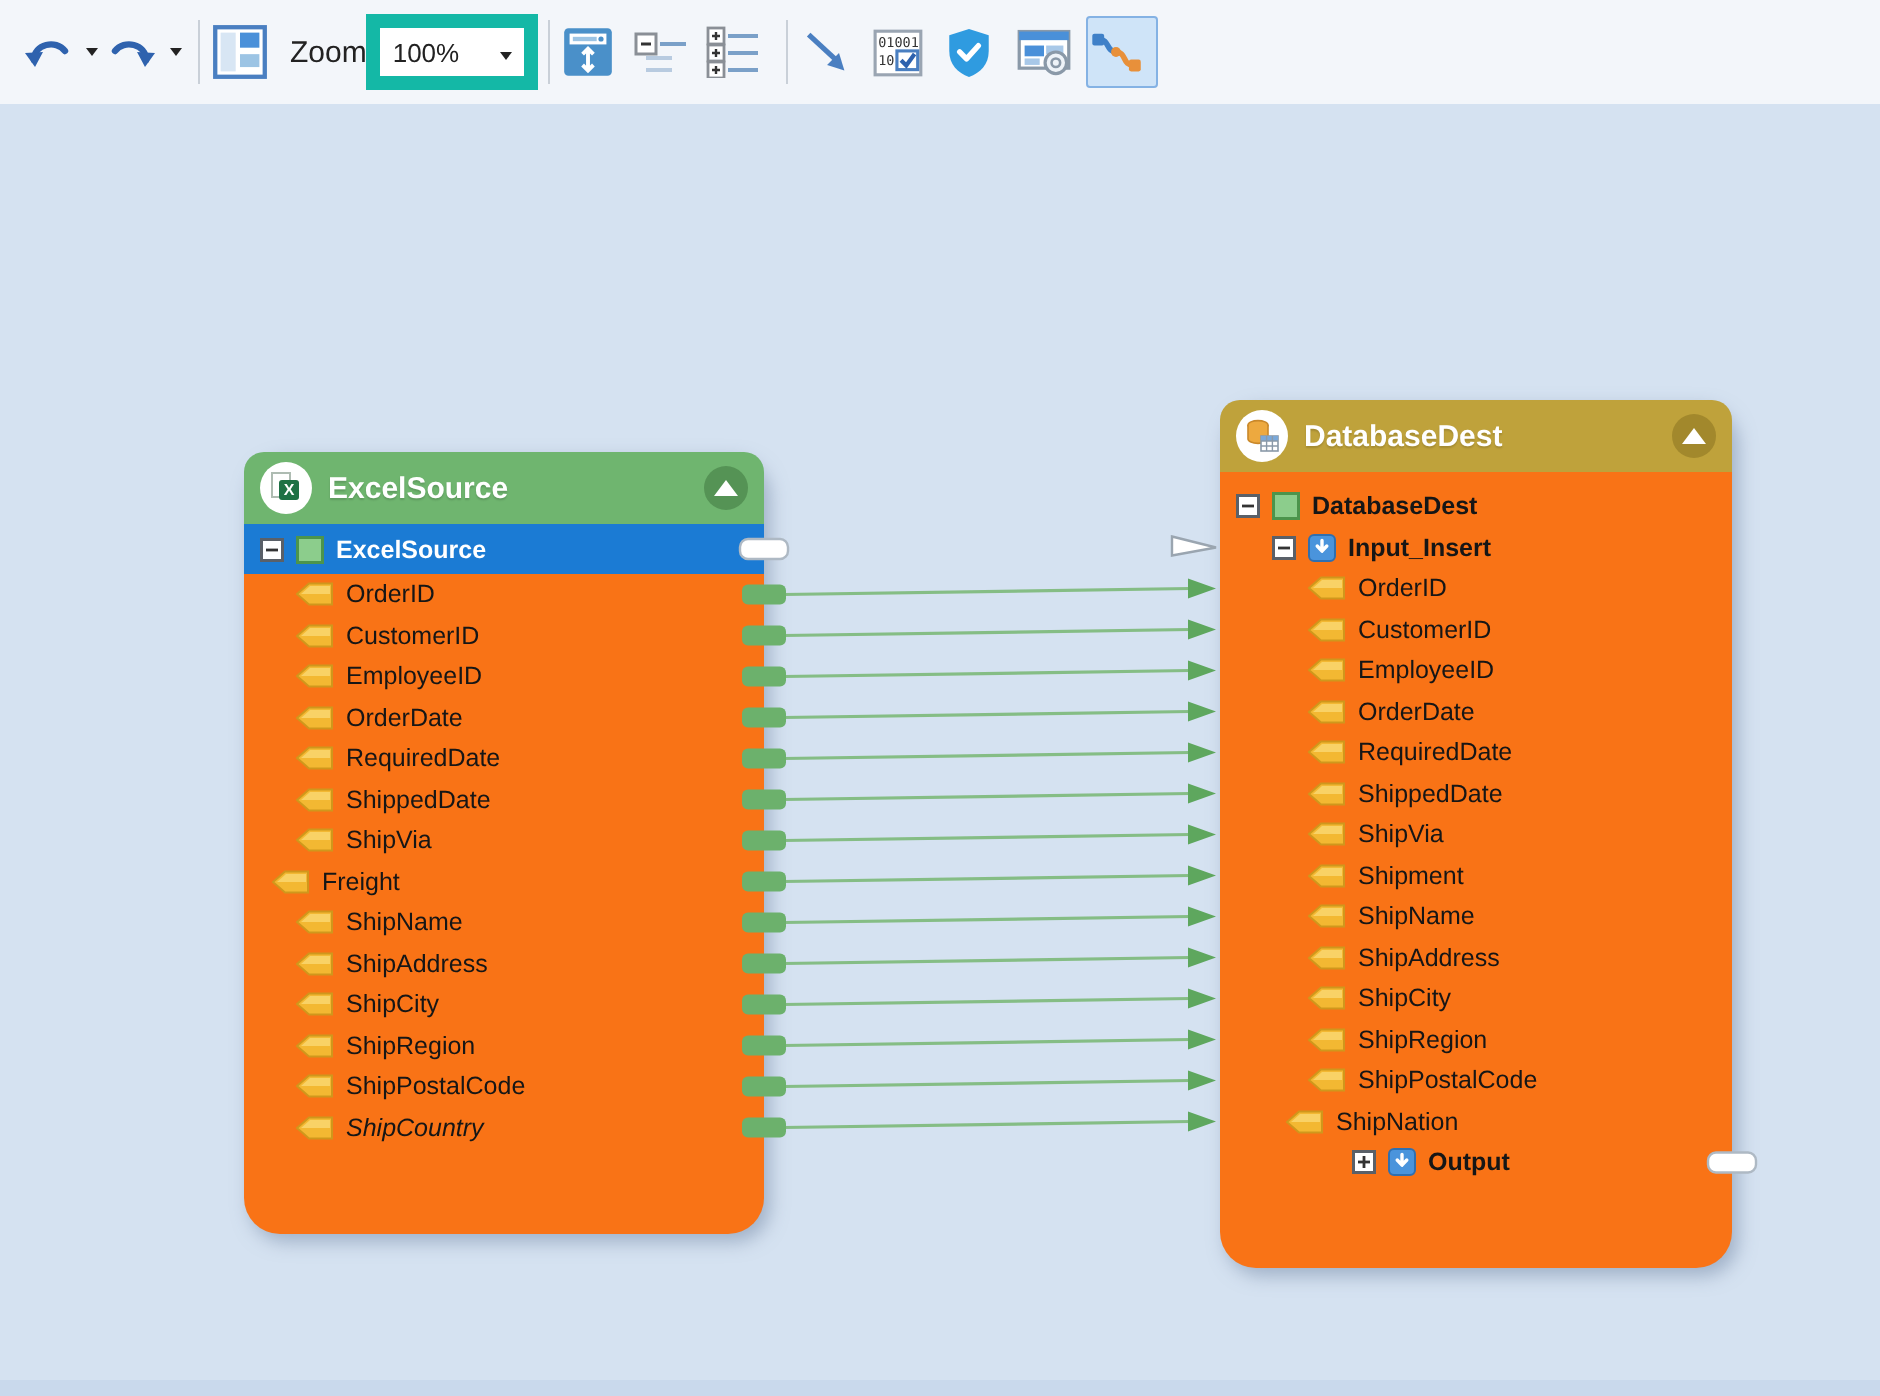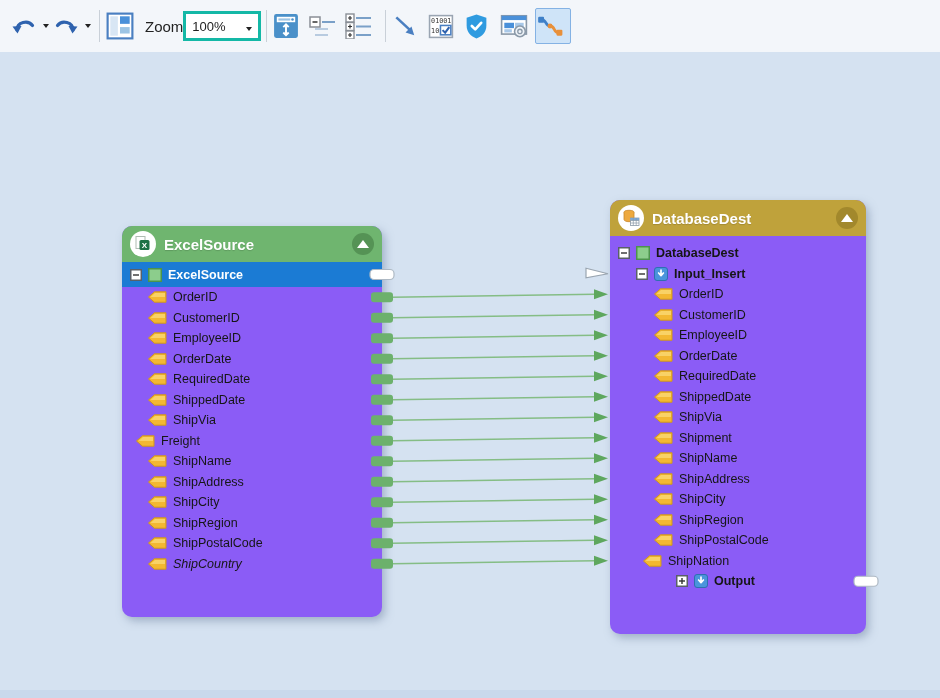--- a/index.html
+++ b/index.html
@@ -8,33 +8,33 @@
 
   
   #toolbar{position:absolute;top:0;left:0;width:940px;height:52px;background:#f3f6fa;
            display:flex;align-items:center;padding-left:10px;gap:0;box-sizing:border-box}
   .tb-btn{width:34px;height:34px;display:flex;align-items:center;
           border:1px solid transparent;border-radius:2px;flex:none;cursor:pointer}
   .tb-btn.selected{background:#cfe4f8;border-color:#84b2e4}
   .tb-ico{display:flex}
   .tb-sep{width:1px;height:32px;background:#c9d0d8;margin:0 5px;flex:none}
   .tb-label{font-size:15px;color:#222;margin-left:4px;flex:none}
-  .tb-select{width:60px;height:24px;background:#fff;border:3px solid #14b8a6;display:flex;
+  .tb-select{width:60px;height:24px;background:#fff;border:7px solid #14b8a6;display:flex;
              align-items:center;justify-content:space-between;padding:0 6px;flex:none;cursor:pointer}
   .tb-select-val{font-size:13px;color:#222}
   .caret{width:0;height:0;border-left:3.5px solid transparent;border-right:3.5px solid transparent;
          border-top:4.5px solid #222;display:inline-block}
   .tb-caret-btn{width:12px;height:34px;display:flex;align-items:center;justify-content:center;
                 margin-left:-6px;flex:none;cursor:pointer}
 
   
   #canvas{position:absolute;top:52px;left:0;width:940px;height:646px;background:#d5e2f1}
   #canvas-bottom-edge{position:absolute;left:0;bottom:0;width:940px;height:8px;background:#c9d9ec}
 
-  .node{position:absolute;background:#8b5cf6;border-radius:10px;
+  .node{position:absolute;background:#f97316;border-radius:18px;
         box-shadow:3px 4px 9px rgba(110,130,160,.5)}
   .node-header{height:36px;border-radius:10px 10px 0 0;display:flex;align-items:center;
                padding:0 8px;gap:8px;cursor:move}
   .node-type-badge{width:26px;height:26px;background:#fff;border-radius:50%;display:flex;
                    align-items:center;justify-content:center;flex:none}
   .node-title{color:#fff;font-size:15px;font-weight:bold;flex:1;white-space:nowrap;
               text-shadow:0 1px 1px rgba(0,0,0,.15)}
   .node-collapse{width:22px;height:22px;border-radius:50%;display:flex;align-items:center;
                  justify-content:center;flex:none;cursor:pointer}
   .tri-up{width:0;height:0;border-left:6px solid transparent;border-right:6px solid transparent;

